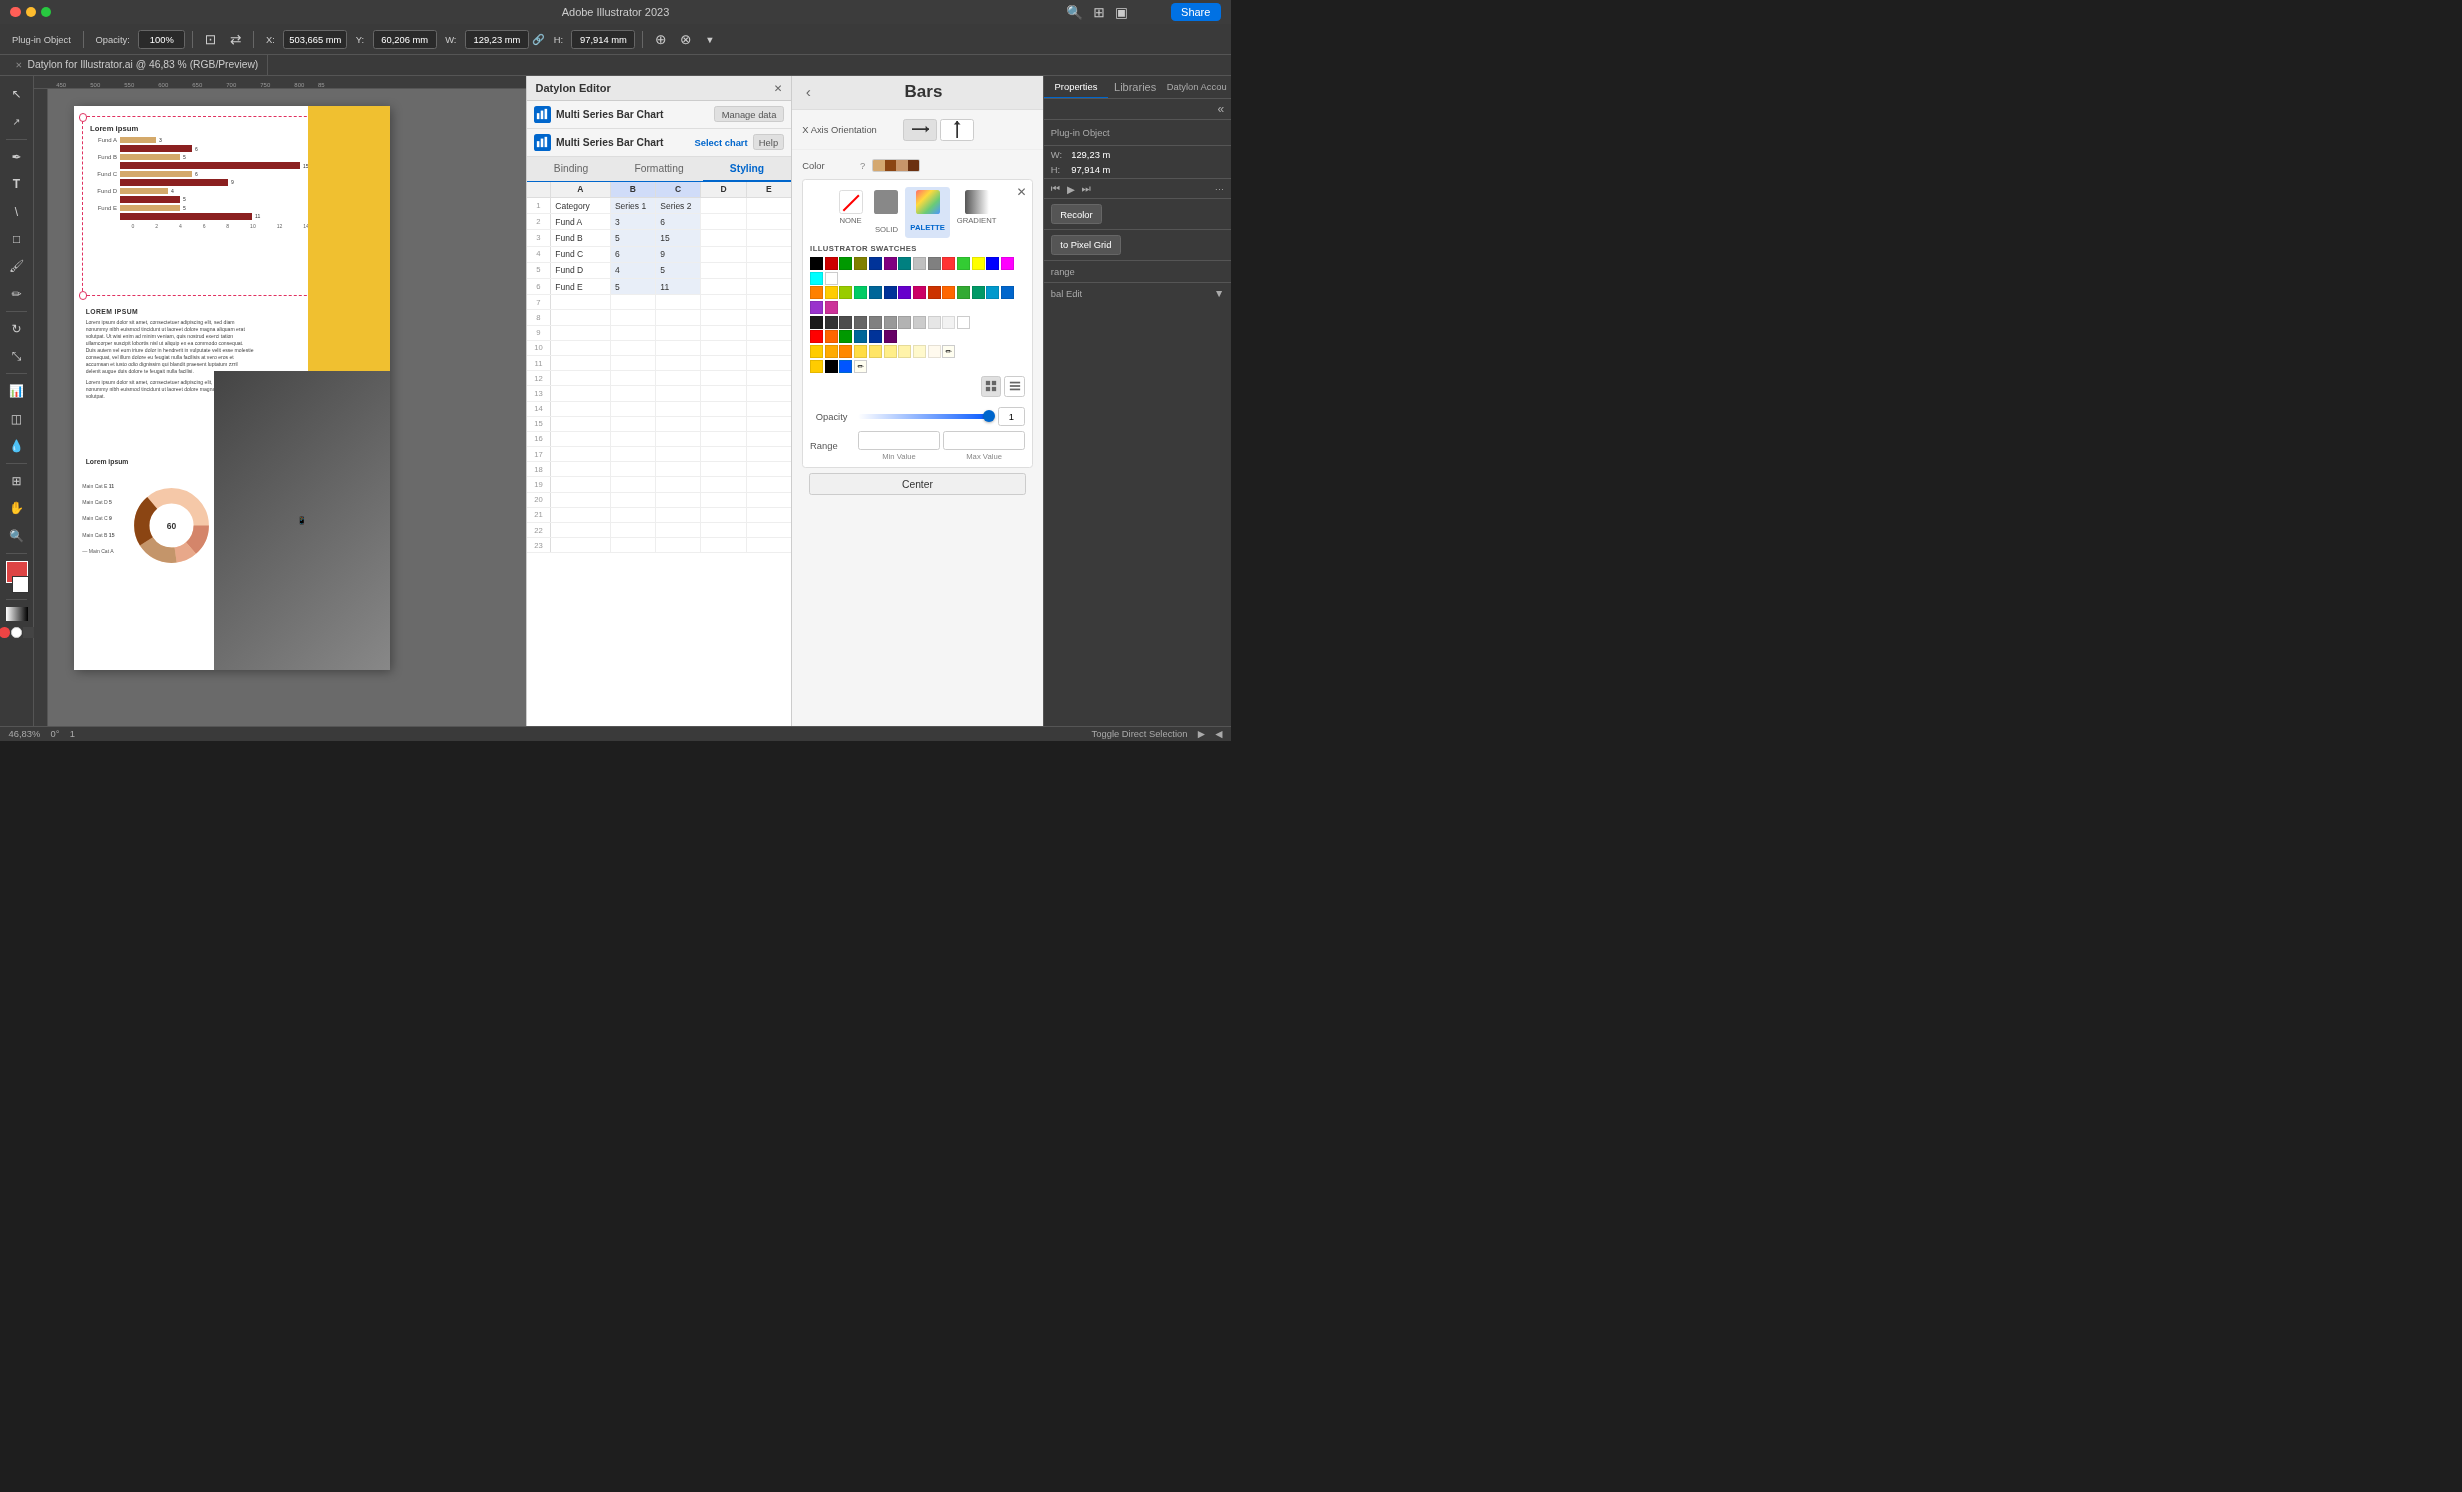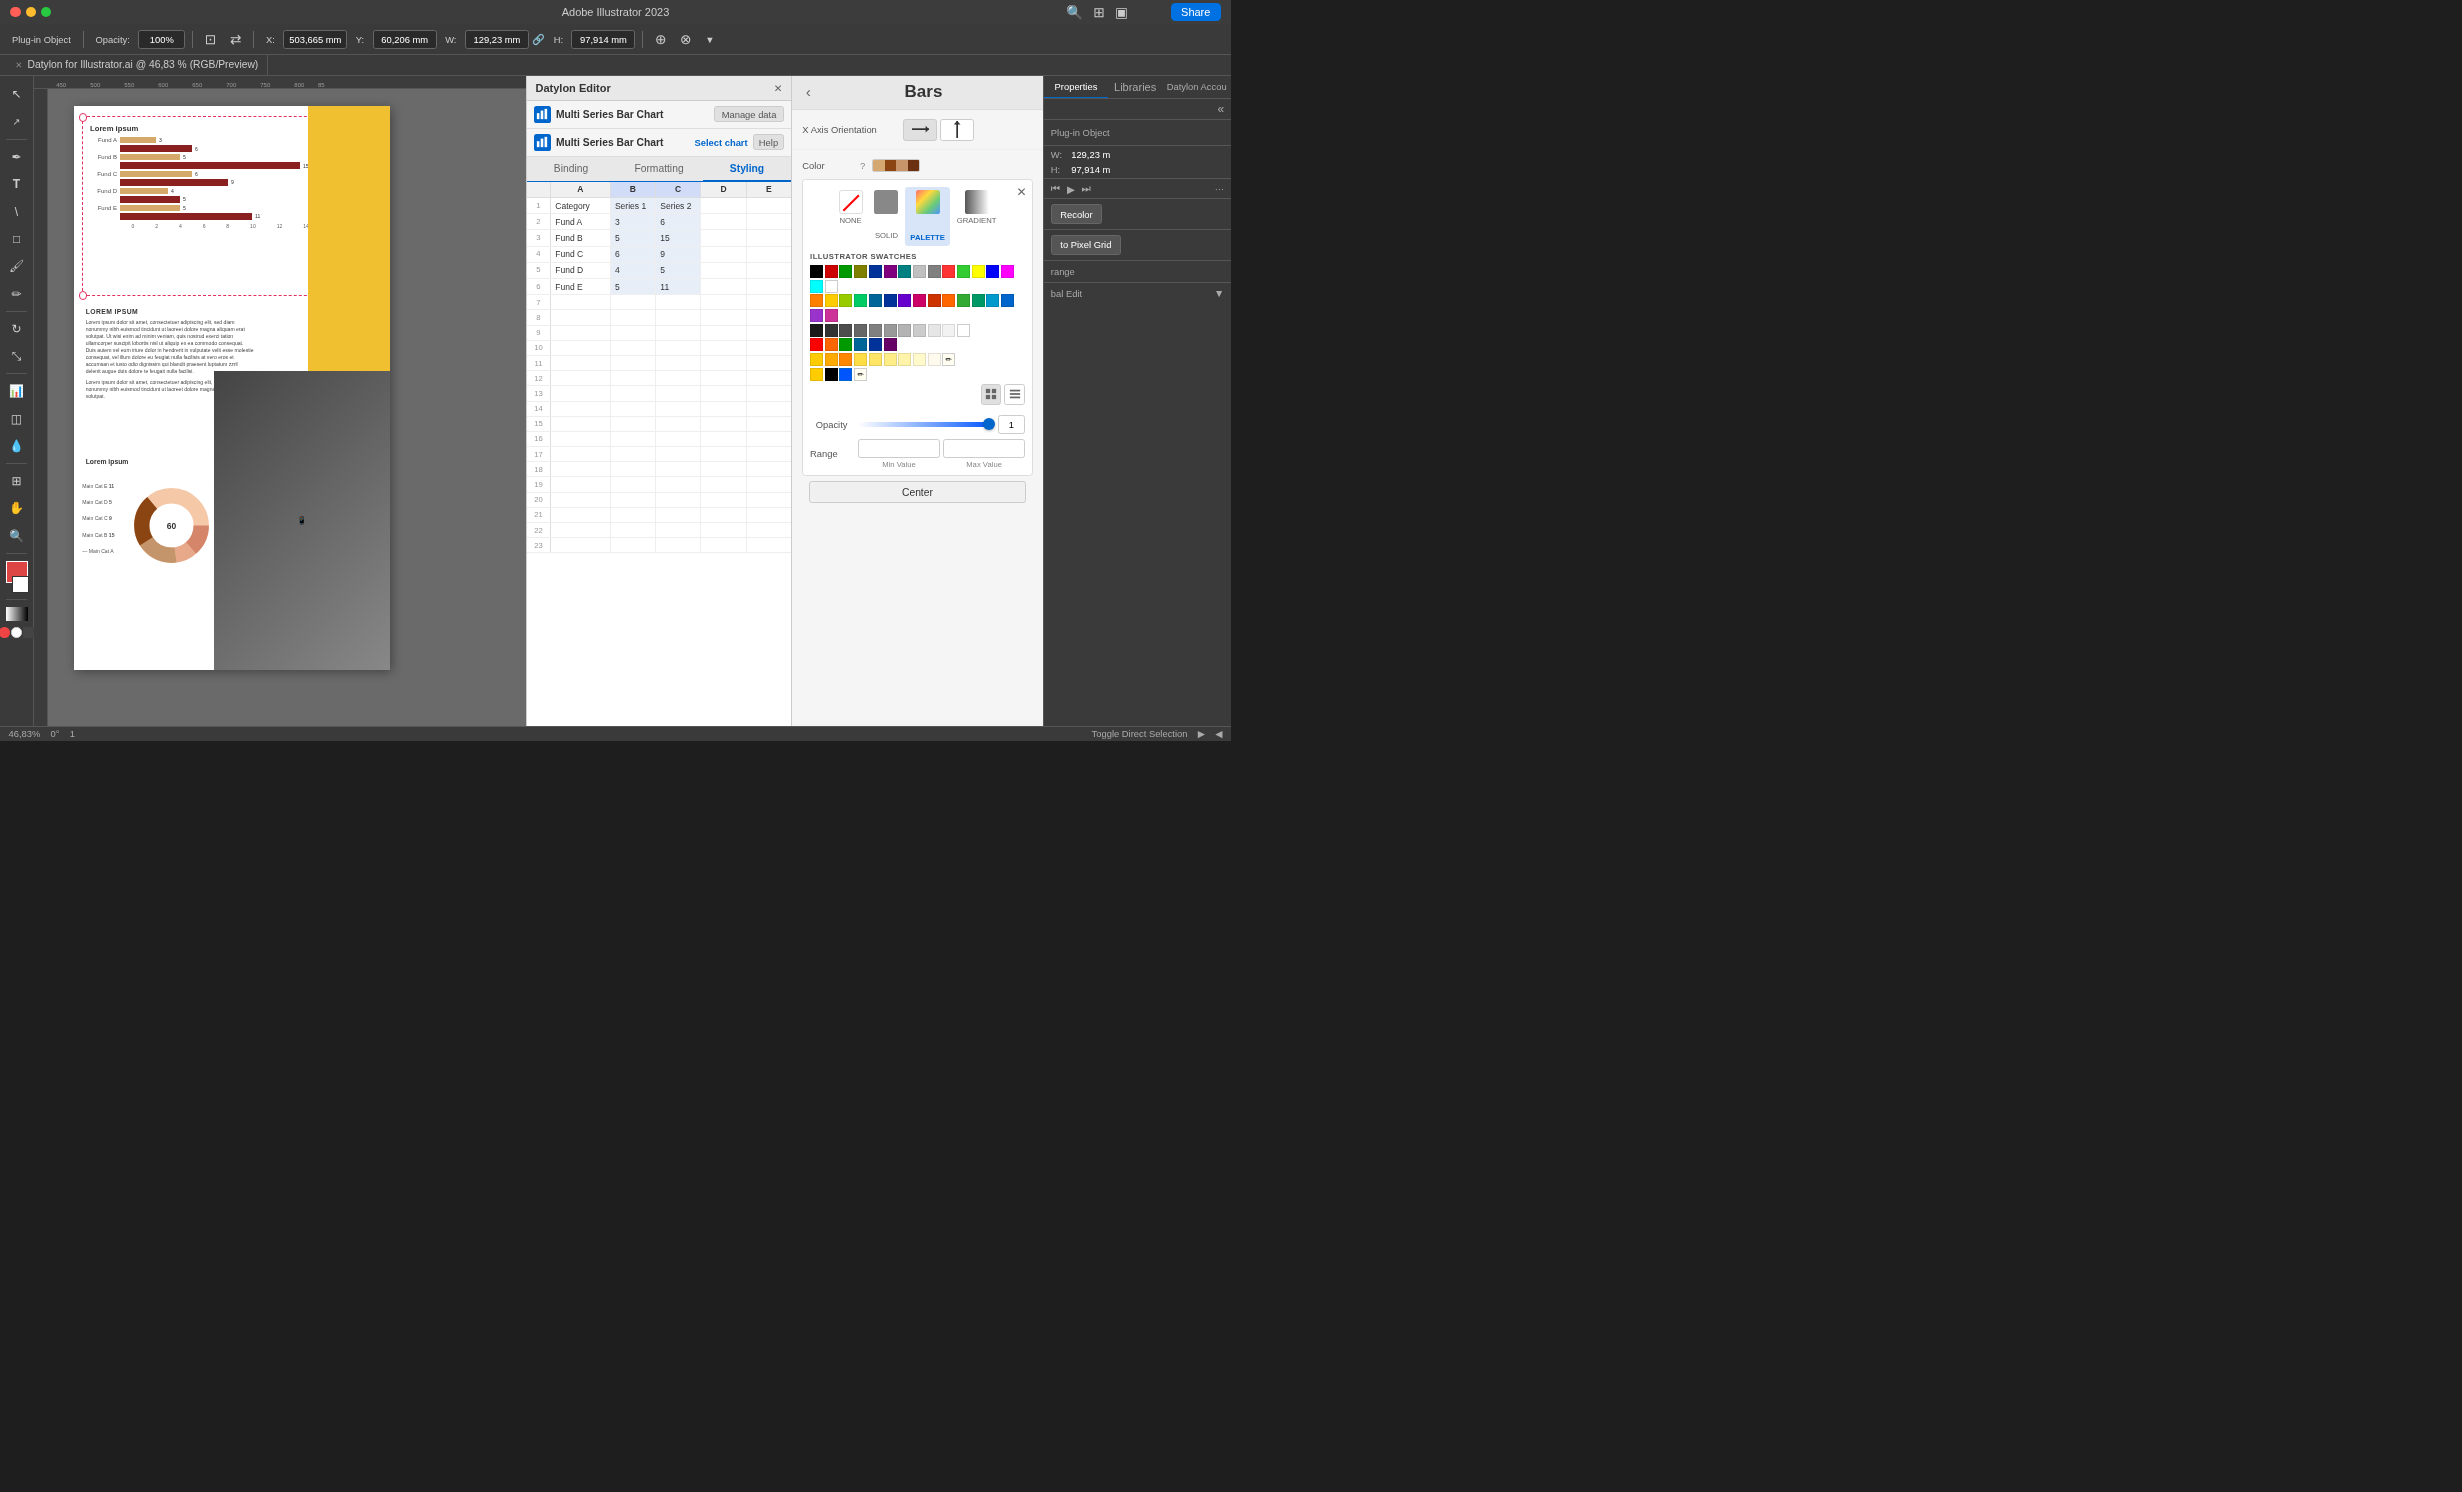--- a/index.html
+++ b/index.html
@@ -585,26 +585,26 @@
 
         <div style="display:flex;gap:1.7px;margin-bottom:6.8px;justify-content:center;">
 
           <div style="display:flex;flex-direction:column;align-items:center;gap:1.7px;cursor:pointer;padding:3.4px 5.1px;">
             <div style="width:24px;height:24px;background:white;border:0.9px solid #ddd;border-radius:2.6px;position:relative;overflow:hidden;">
               <div style="position:absolute;top:50%;left:0;right:0;height:1.7px;background:red;transform:rotate(-45deg);"></div>
             </div>
             <span style="font-size:7.7px;color:#666;">NONE</span>
           </div>
 
-          <div style="display:flex;flex-direction:column;align-items:center;gap:17px;cursor:pointer;padding:3.4px 5.1px;">
+          <div style="display:flex;flex-direction:column;align-items:center;gap:11px;cursor:pointer;padding:3.4px 5.1px;">
             <div style="width:24px;height:24px;background:#888;border-radius:2.6px;"></div>
             <span style="font-size:7.7px;color:#666;">SOLID</span>
           </div>
 
-          <div style="display:flex;flex-direction:column;align-items:center;gap:19px;cursor:pointer;padding:3.4px 5.1px;background:#d8e4f8;border-radius:3.4px;">
+          <div style="display:flex;flex-direction:column;align-items:center;gap:9px;cursor:pointer;padding:3.4px 5.1px;background:#d8e4f8;border-radius:3.4px;">
             <div style="width:24px;height:24px;background:linear-gradient(135deg,#ff6b6b,#ffd93d,#6bcb77,#4d96ff);border-radius:2.6px;"></div>
             <span style="font-size:7.7px;color:#0066cc;font-weight:600;">PALETTE</span>
           </div>
 
           <div style="display:flex;flex-direction:column;align-items:center;gap:1.7px;cursor:pointer;padding:3.4px 5.1px;">
             <div style="width:24px;height:24px;background:linear-gradient(to right,#555,#fff);border-radius:2.6px;"></div>
             <span style="font-size:7.7px;color:#666;">GRADIENT</span>
           </div>
         </div>
 

